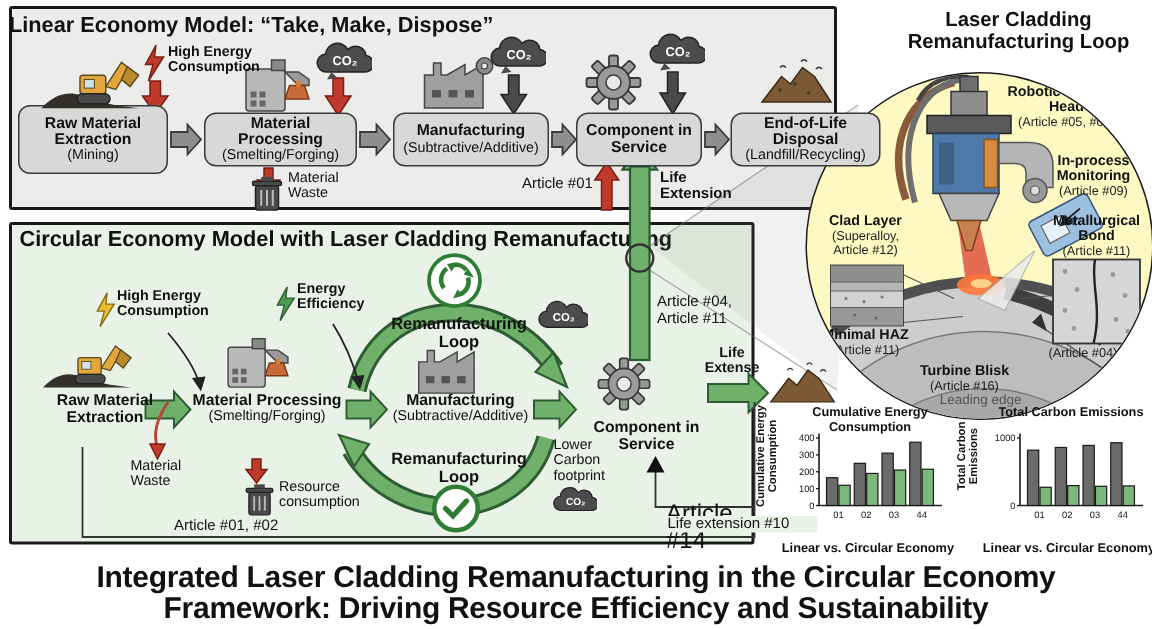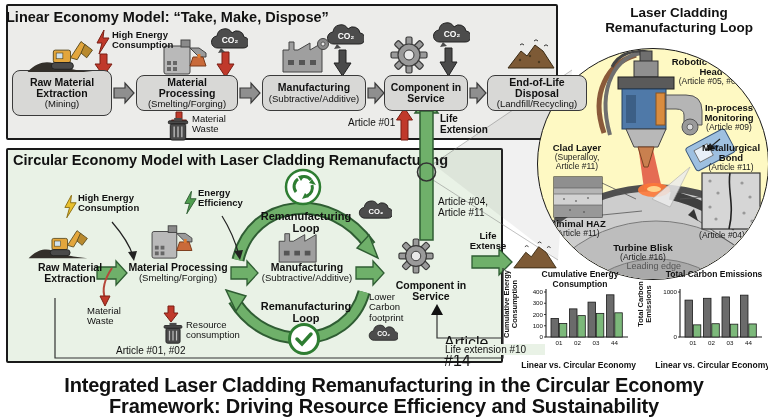--- a/index.html
+++ b/index.html
@@ -413,21 +413,21 @@
     <div class="clabel" style="left:153px;top:54px;width:76px;">
       <div class="cb">In-process Monitoring</div>
       <div class="cr">(Article #09)</div>
     </div>
     <div class="clabel" style="left:157px;top:94px;width:72px;">
       <div class="cb">Metallurgical Bond</div>
       <div class="cr">(Article #11)</div>
     </div>
     <div class="clabel" style="left:6px;top:94px;width:66px;">
       <div class="cb">Clad Layer</div>
-      <div class="cr">(Superalloy, Article #11)</div>
+      <div class="cr">(Superalloy, Article #12)</div>
     </div>
     <div class="clabel" style="left:3px;top:170px;width:72px;">
       <div class="cb">Minimal HAZ</div>
       <div class="cr">(Article #11)</div>
     </div>
     <div class="clabel" style="left:67px;top:194px;width:76px;">
       <div class="cb">Turbine Blisk</div>
       <div class="cr">(Article #16)</div>
       <div class="cn">Leading edge</div>
     </div>

